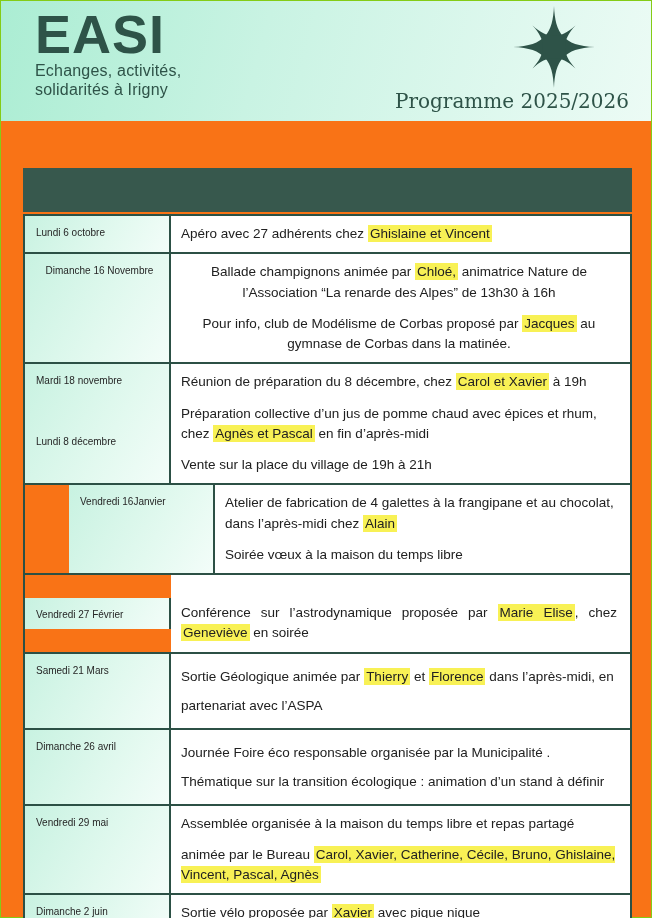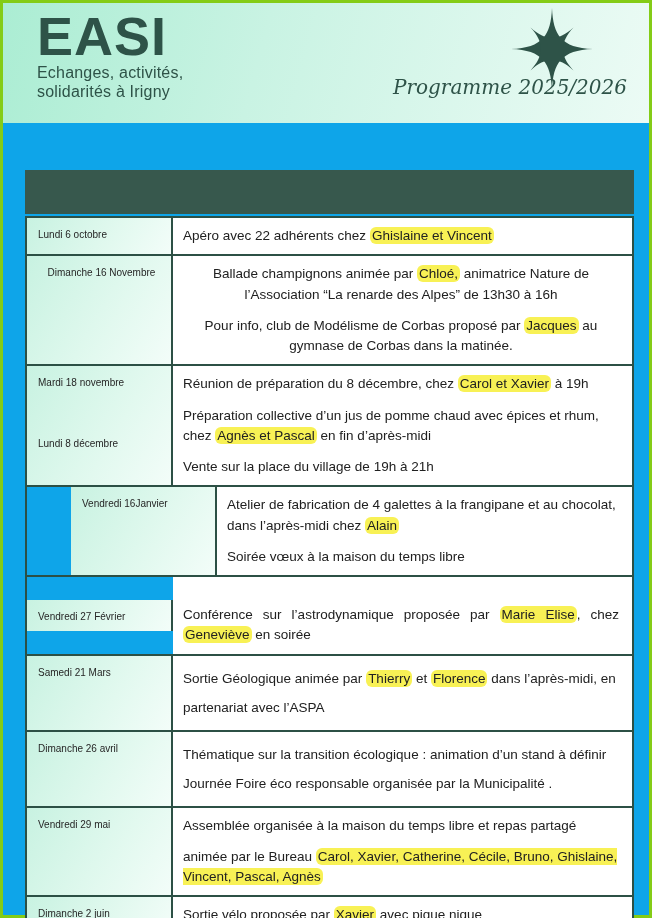--- a/index.html
+++ b/index.html
@@ -4,43 +4,43 @@
 <style>
   * { margin: 0; padding: 0; box-sizing: border-box; }
   body {
     width: 652px; height: 918px;
     background: #ffffff;
     font-family: "Liberation Sans", sans-serif;
     overflow: hidden;
   }
   .page {
     width: 652px; height: 918px;
-    border: 3px solid #84cc16;
-    background: #0ea5e9;
+    border: 1px solid #84cc16;
+    background: #f97316;
     position: relative;
   }
   
   .banner {
     height: 120px;
     background: linear-gradient(105deg, #abedd3 0%, #c9f3e3 40%, #ecfbf5 100%);
     position: relative;
   }
   .title-block { padding: 6px 0 0 34px; color: #2e5348; }
   .main-title {
     font-size: 54px; font-weight: 700; letter-spacing: 1px;
     line-height: 1.0; color: #2e5348;
   }
   .subtitle {
     font-size: 16px; font-weight: 400; line-height: 1.06;
     color: #2e5348; margin-top: 2px; letter-spacing: .2px;
   }
   .programme {
-    position: absolute; right: 22px; bottom: 24px;
+    position: absolute; right: 22px; bottom: 8px;
     font-family: "DejaVu Serif", "Liberation Serif", serif;
-    font-style: italic; font-size: 20px; color: #2e5348;
+    font-size: 20px; color: #2e5348;
   }
   .star { position: absolute; top: 5px; right: 56px; width: 82px; height: 82px; }
   
   .table-wrap { margin: 47px 21px 0 22px; width: 609px; }
   .table-header-bar {
     height: 44px; background: #37584d; margin-bottom: 2px;
   }
   .rows { border: 2px solid #2c5045; }
   .row { display: flex; }
   .row + .row { border-top: 2px solid #2c5045; }
@@ -69,21 +69,21 @@
     font-size: 13.5px; color: #212121;
   }
   .content-cell p { line-height: 1.5; }
   .content-cell p + p { margin-top: 11px; }
   .row.wide .content-cell p { line-height: 2.15; }
   .row.wide .content-cell p + p { margin-top: 0; }
   .row.justify .content-cell p { text-align: justify; margin-top: 20px; }
   .hl {
     background: #f8f155;
     padding: 1px 2px;
-    border-radius: 6px;
+    border-radius: 0;
   }
 </style>
 </head>
 <body>
 
 <div class="page">
 
   <div class="banner">
     <div class="title-block">
       <div class="main-title">EASI</div>
@@ -100,21 +100,21 @@
   </div>
 
   <div class="table-wrap">
     <div class="table-header-bar"></div>
     <div class="rows">
         <div class="row">
           <div class="date-cell">
             <div class="date-line">Lundi 6 octobre</div>
           </div>
           <div class="content-cell">
-            <p><span>Apéro avec 22 adhérents chez </span><span class="hl">Ghislaine et Vincent</span></p>
+            <p><span>Apéro avec 27 adhérents chez </span><span class="hl">Ghislaine et Vincent</span></p>
           </div>
         </div>
         <div class="row">
           <div class="date-cell">
             <div class="date-line">Dimanche 16 Novembre</div>
           </div>
           <div class="content-cell">
             <p><span>Ballade champignons animée par </span><span class="hl">Chloé,</span><span> animatrice Nature de l’Association “La renarde des Alpes” de 13h30 à 16h</span></p>
             <p><span>Pour info, club de Modélisme de Corbas proposé par </span><span class="hl">Jacques</span><span> au gymnase de Corbas dans la matinée.</span></p>
           </div>
@@ -153,22 +153,22 @@
           </div>
           <div class="content-cell">
             <p><span>Sortie Géologique animée par </span><span class="hl">Thierry</span><span> et </span><span class="hl">Florence</span><span> dans l’après-midi, en partenariat avec l’ASPA</span></p>
           </div>
         </div>
         <div class="row wide">
           <div class="date-cell">
             <div class="date-line">Dimanche 26 avril</div>
           </div>
           <div class="content-cell">
+            <p><span>Journée Foire éco responsable organisée par la Municipalité .</span></p>
             <p><span>Thématique sur la transition écologique : animation d’un stand à définir</span></p>
-            <p><span>Journée Foire éco responsable organisée par la Municipalité .</span></p>
           </div>
         </div>
         <div class="row">
           <div class="date-cell">
             <div class="date-line">Vendredi 29 mai</div>
           </div>
           <div class="content-cell">
             <p><span>Assemblée organisée à la maison du temps libre et repas partagé</span></p>
             <p><span>animée par le Bureau </span><span class="hl">Carol, Xavier, Catherine, Cécile, Bruno, Ghislaine, Vincent, Pascal, Agnès</span></p>
           </div>

